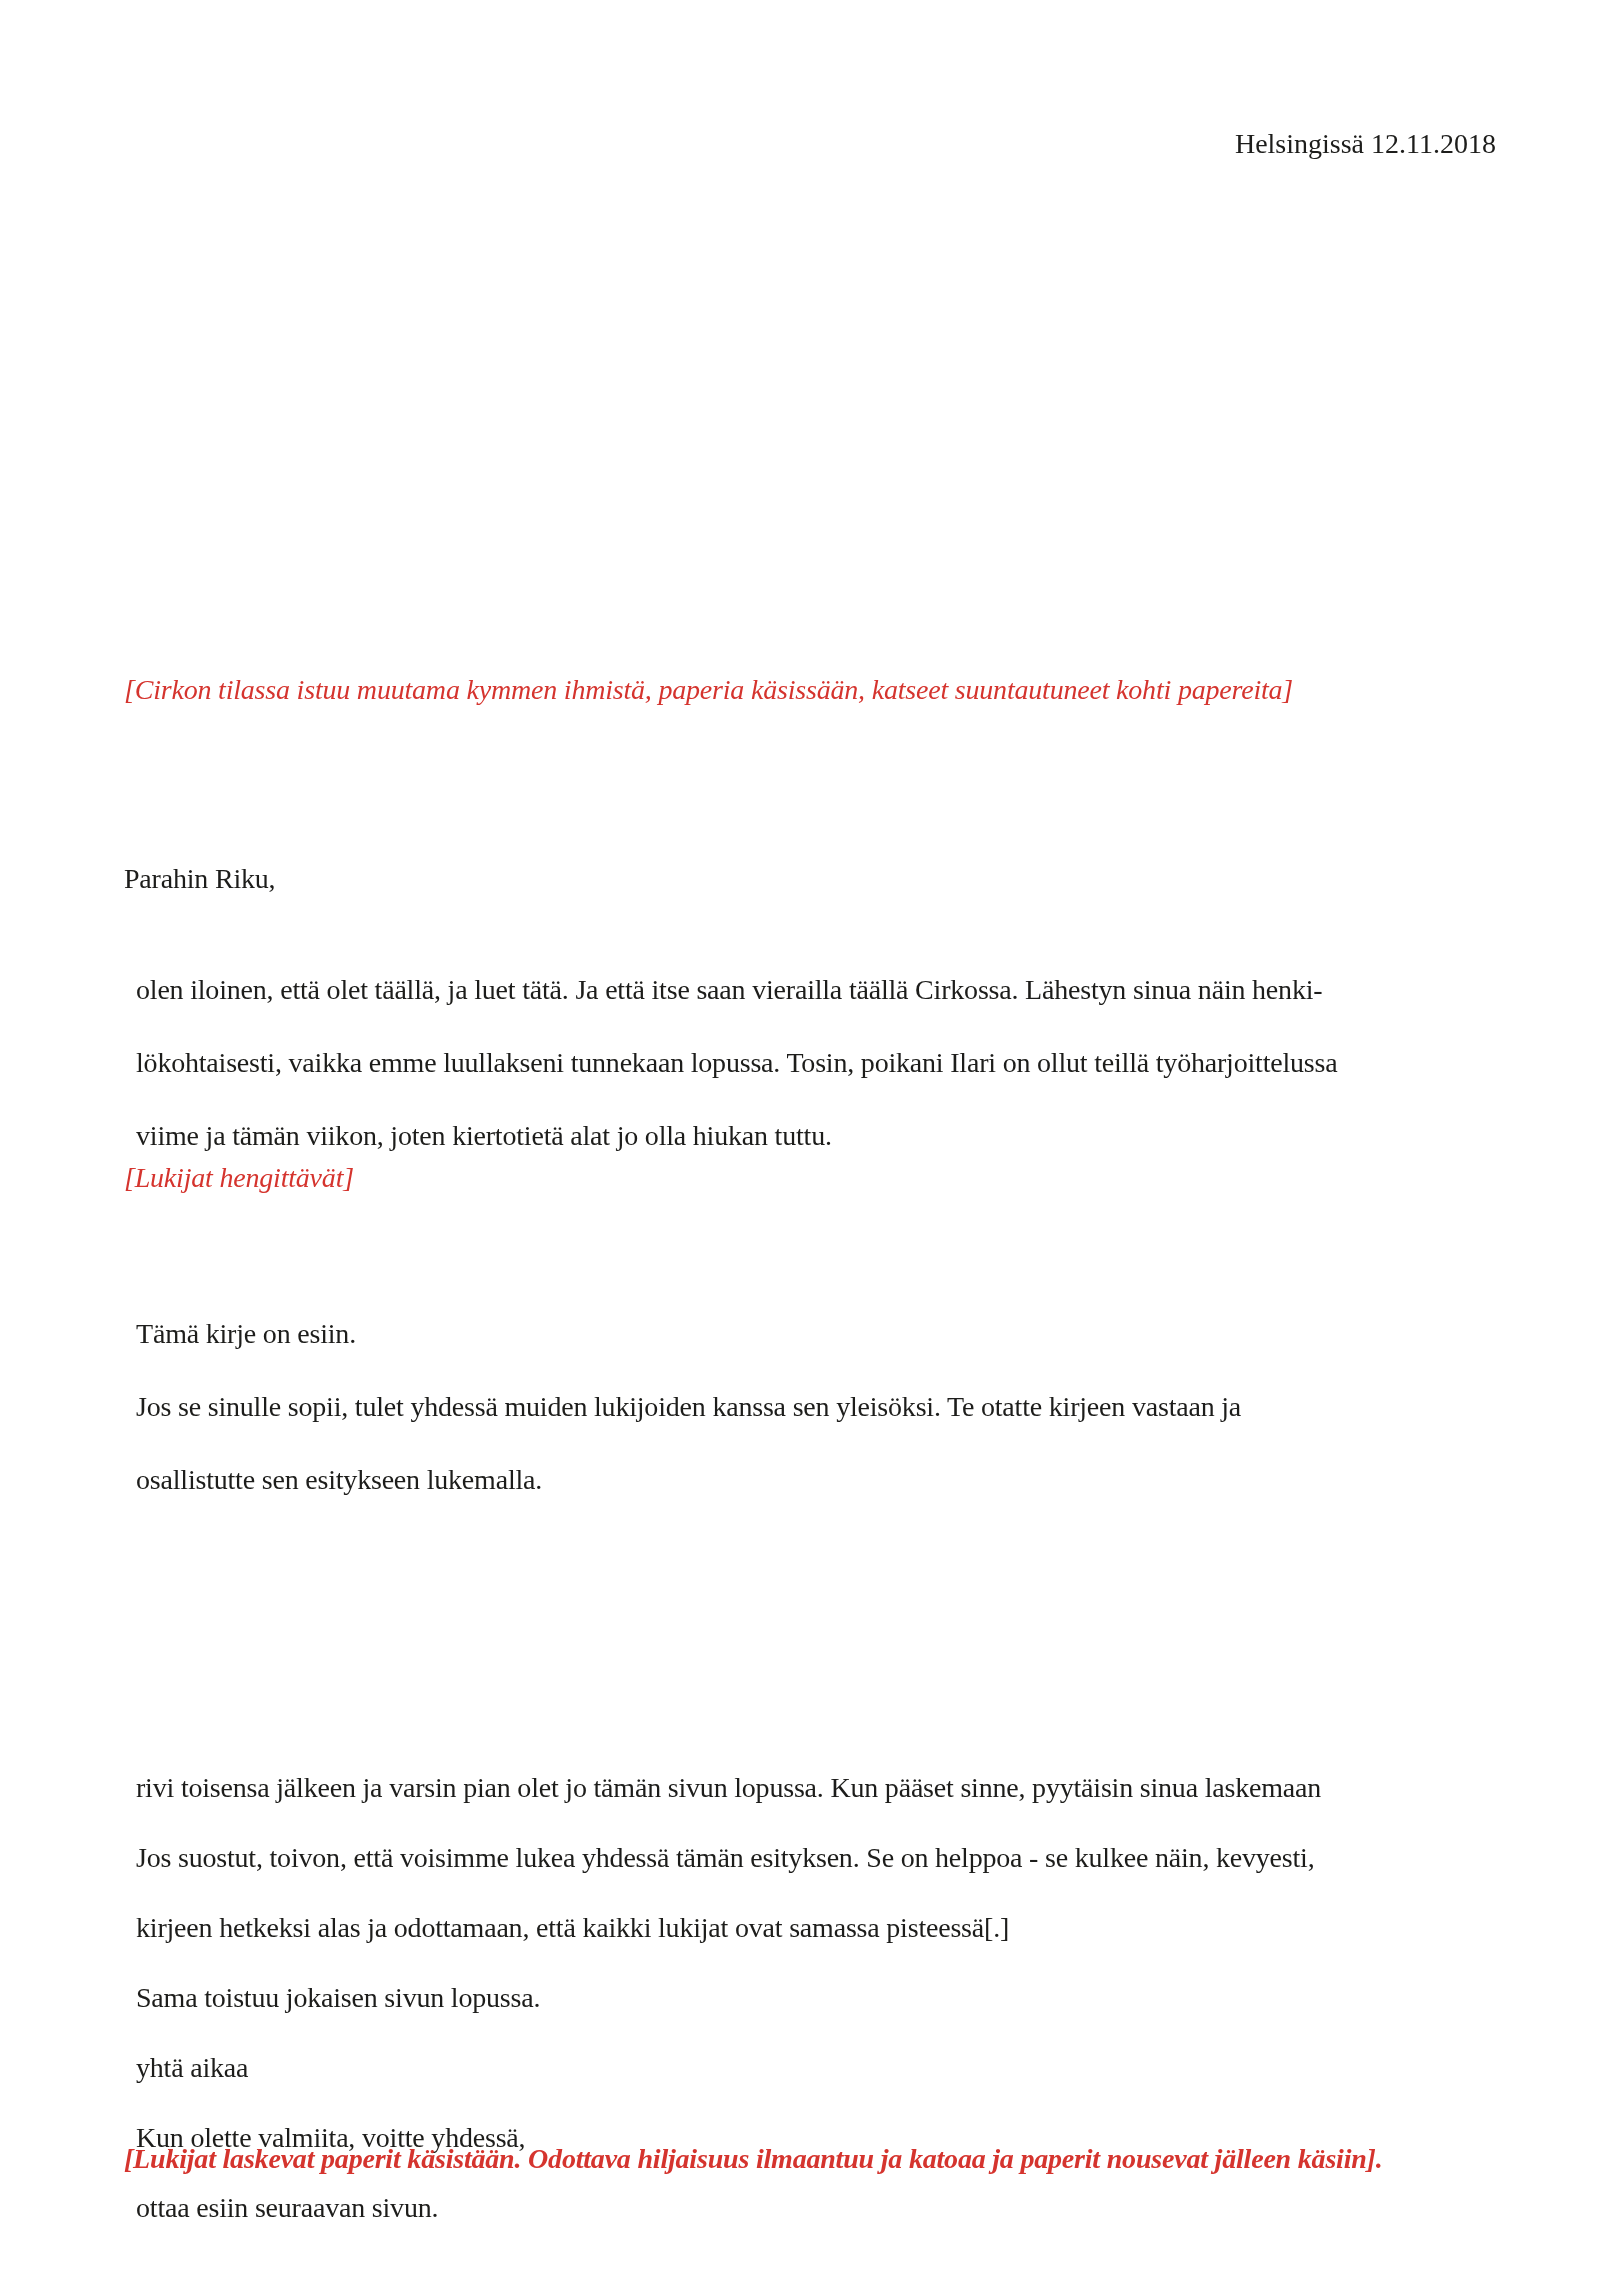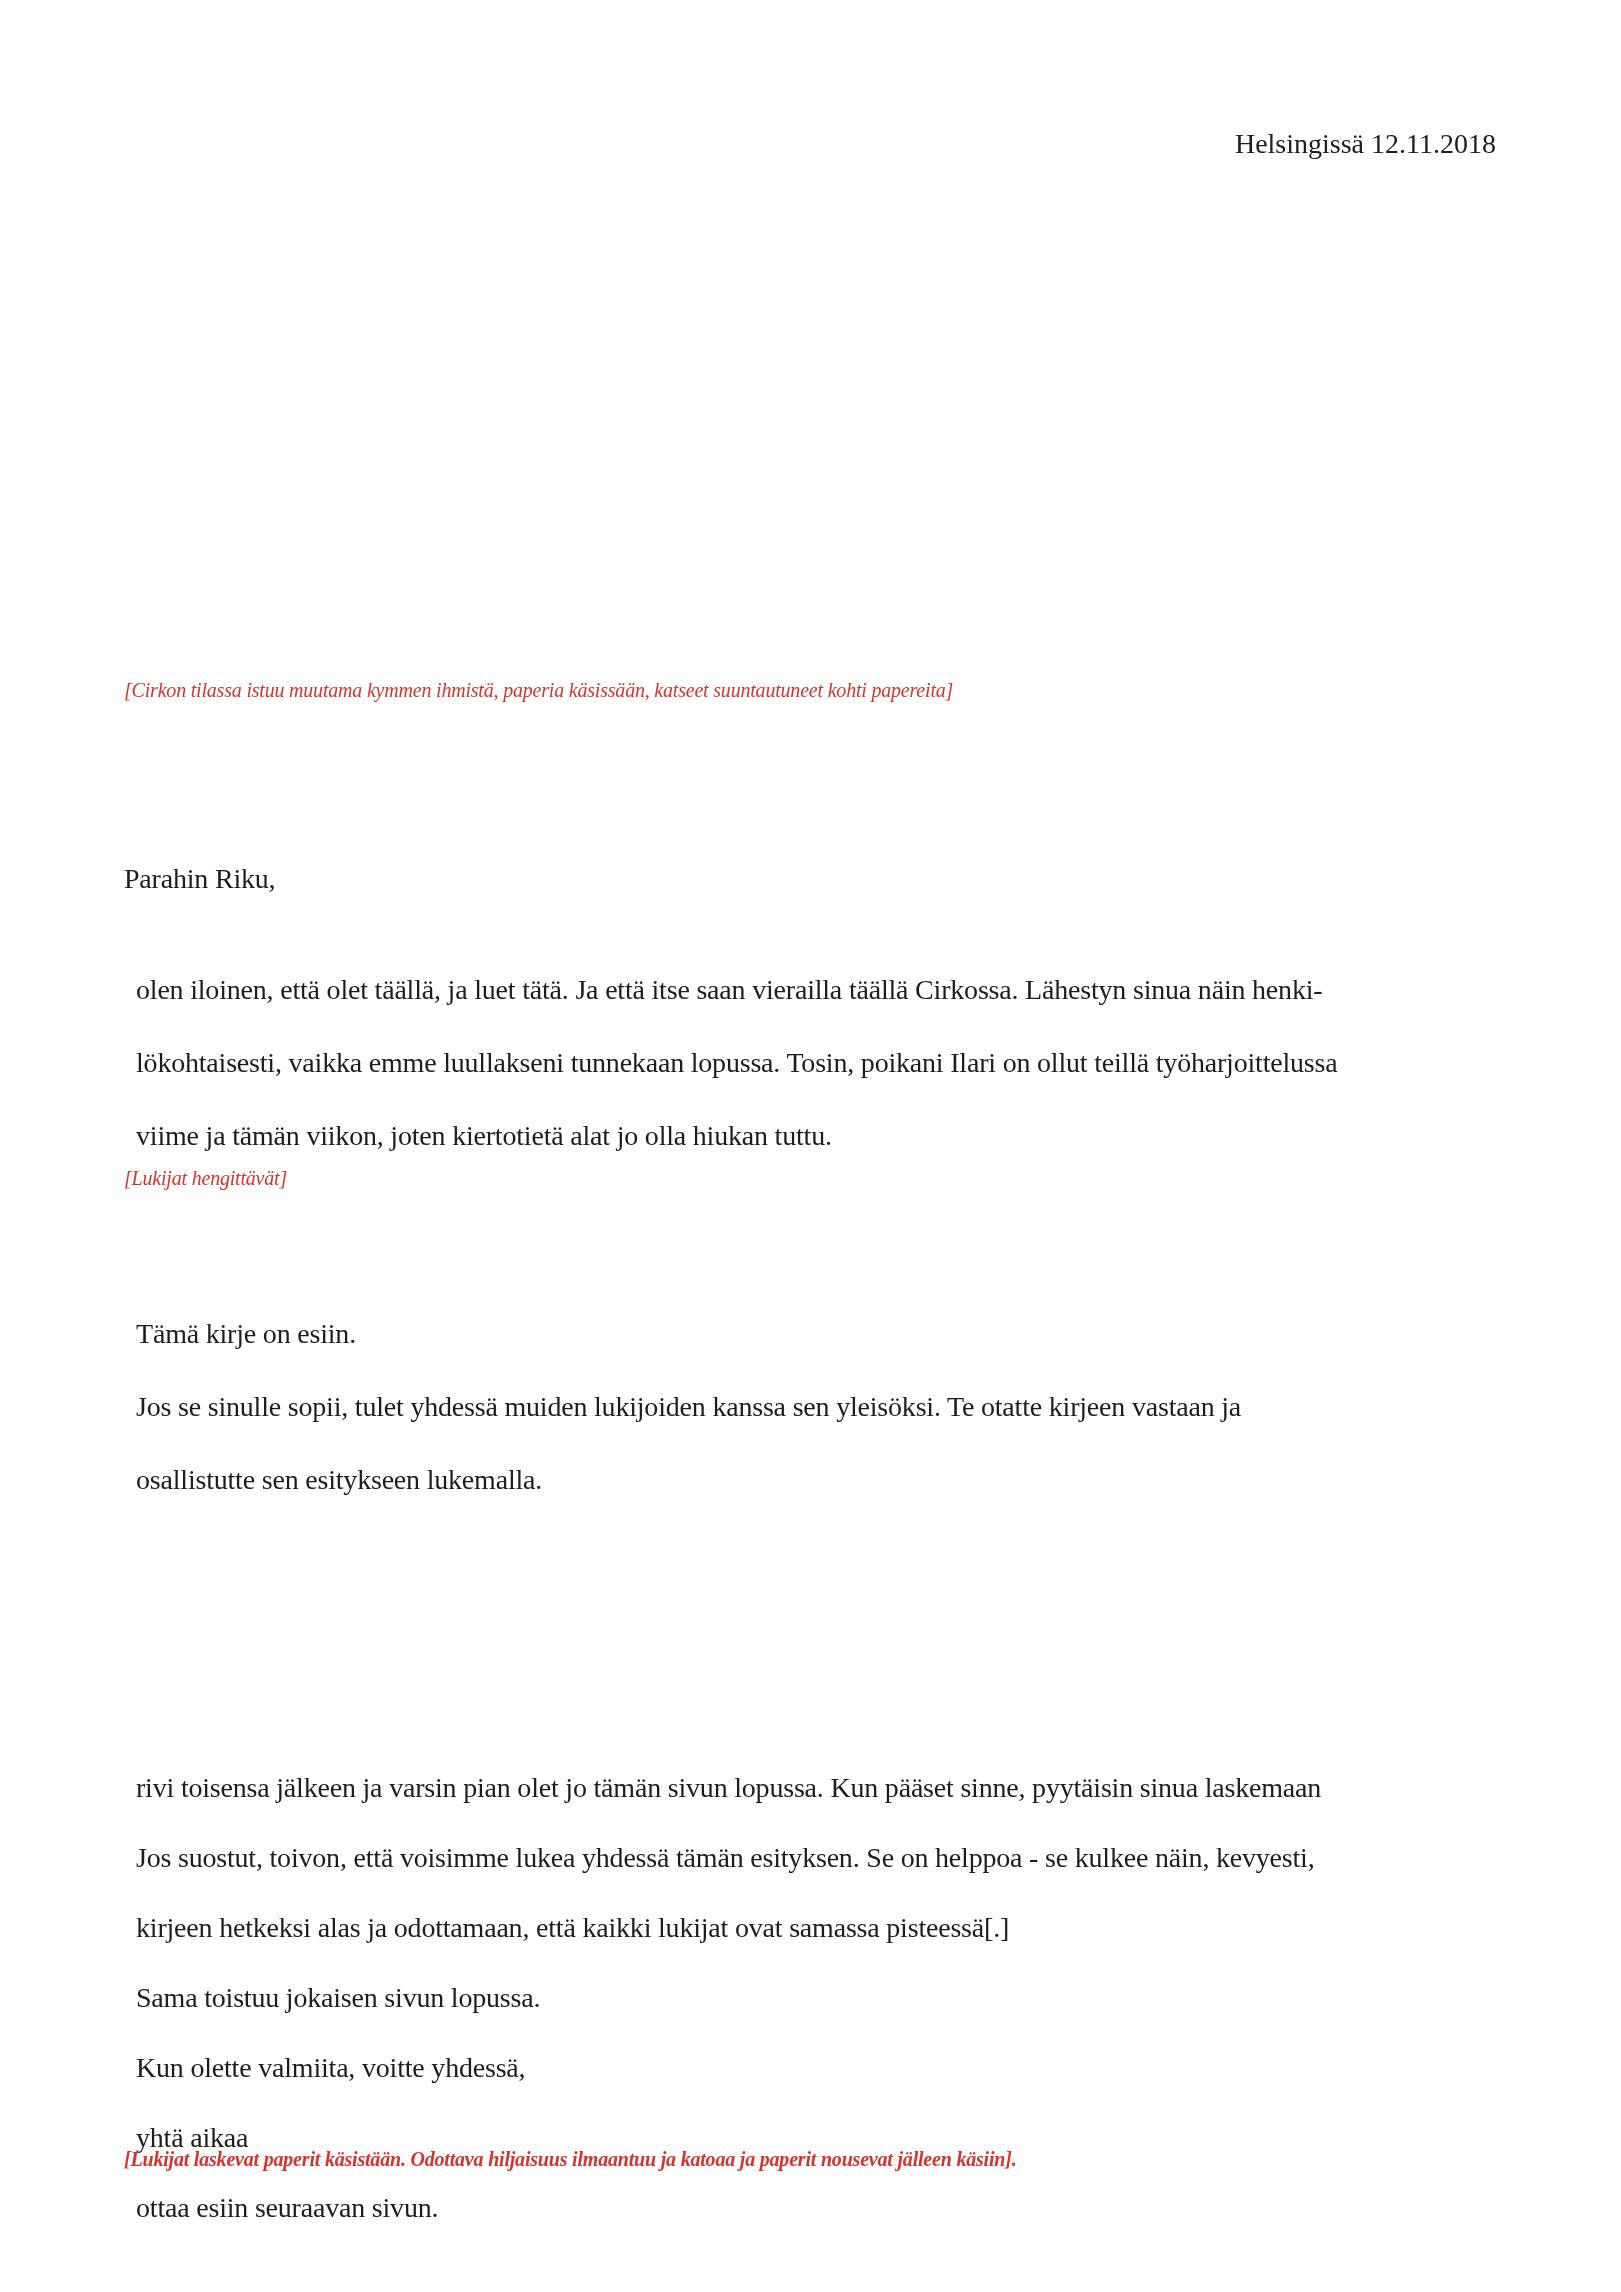--- a/index.html
+++ b/index.html
@@ -27,21 +27,21 @@
     letter-spacing: -0.2px;
     color: var(--text-color);
   }
   .bodytext .line {
     white-space: nowrap;
   }
   .lh54 .line { line-height: 53px; }
   .lh51 .line { line-height: 50px; }
   .single { line-height: 50px; white-space: nowrap; }
   .stage {
-    font-size: 20px;
+    font-size: 28px;
     font-style: italic;
     letter-spacing: -0.2px;
     color: var(--red-color);
     line-height: 50px;
     white-space: nowrap;
   }
   .dateline {
     font-size: 28px;
     line-height: 50px;
     white-space: nowrap;
@@ -72,21 +72,21 @@
     <div class="line">Jos se sinulle sopii, tulet yhdessä muiden lukijoiden kanssa sen yleisöksi. Te otatte kirjeen vastaan ja</div>
     <div class="line">osallistutte sen esitykseen lukemalla.</div>
   </div>
 
 
   <div class="abs bodytext lh51" style="top:1715px; left:88px;">
     <div class="line">rivi toisensa jälkeen ja varsin pian olet jo tämän sivun lopussa. Kun pääset sinne, pyytäisin sinua laskemaan</div>
     <div class="line">Jos suostut, toivon, että voisimme lukea yhdessä tämän esityksen. Se on helppoa - se kulkee näin, kevyesti,</div>
     <div class="line">kirjeen hetkeksi alas ja odottamaan, että kaikki lukijat ovat samassa pisteessä[.]</div>
     <div class="line">Sama toistuu jokaisen sivun lopussa.</div>
+    <div class="line">yhtä aikaa</div>
     <div class="line">Kun olette valmiita, voitte yhdessä,</div>
-    <div class="line">yhtä aikaa</div>
     <div class="line">ottaa esiin seuraavan sivun.</div>
   </div>
 
   <div class="abs stage" style="top:2098px; left:88px;font-weight:bold;">[Lukijat laskevat paperit käsistään. Odottava hiljaisuus ilmaantuu ja katoaa ja paperit nousevat jälleen käsiin].</div>
 
 </div>
 
 
 </body></html>

